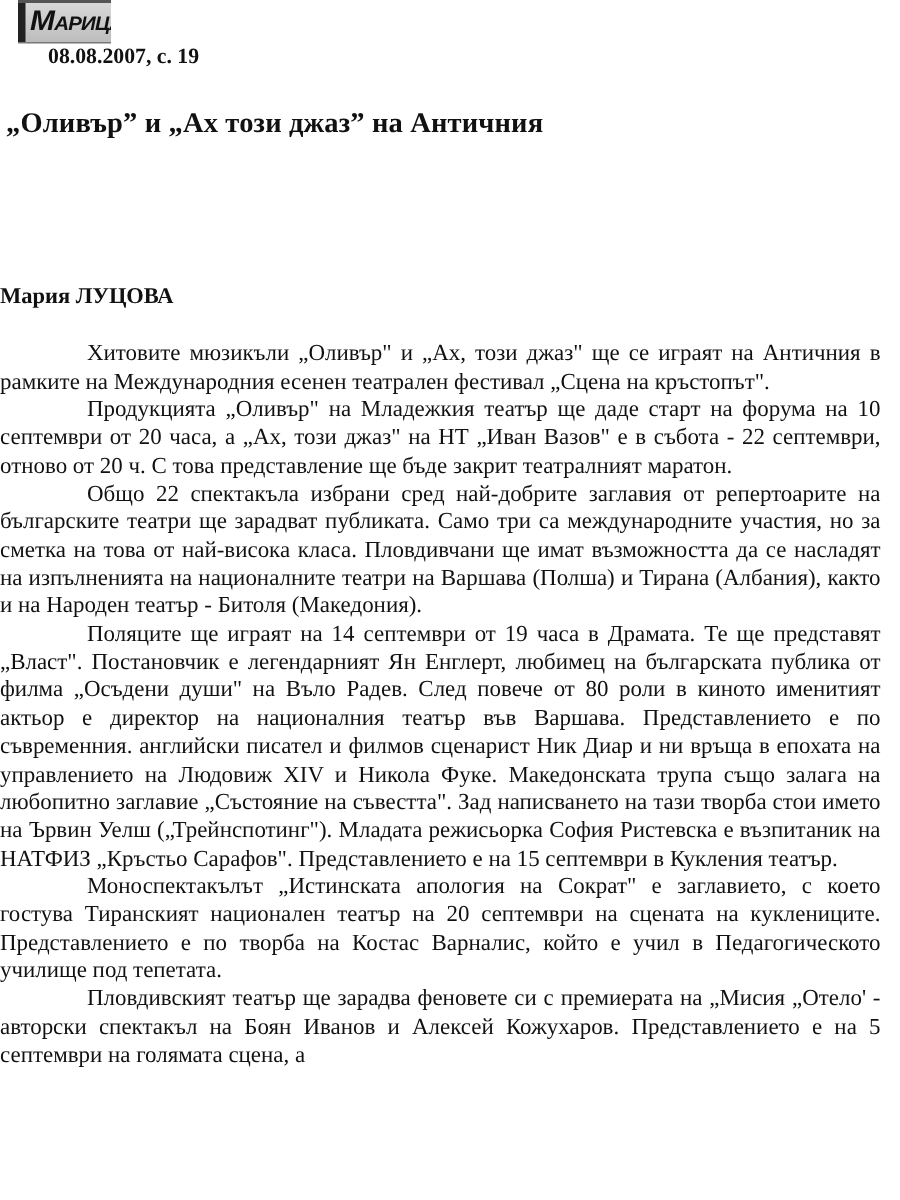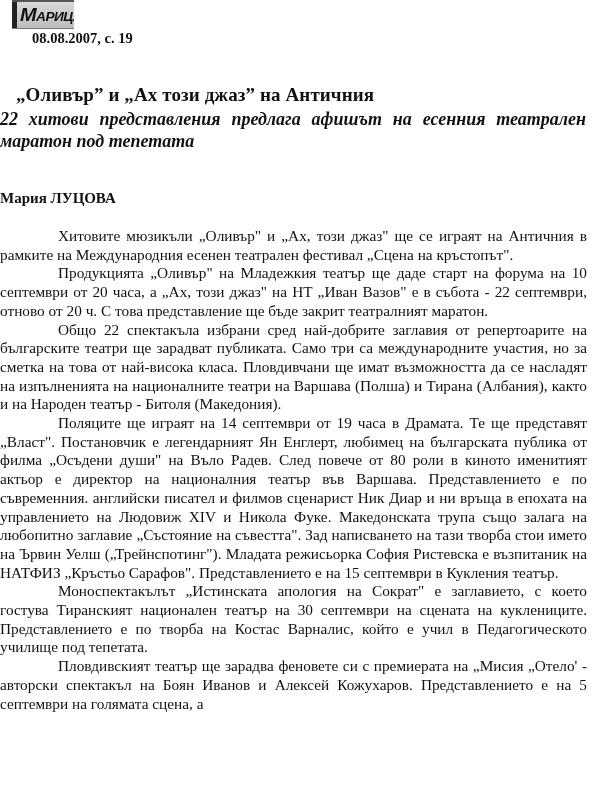--- a/index.html
+++ b/index.html
@@ -118,28 +118,27 @@
 
 <div class="page">
 
   <div class="logo">
     <div class="logo-bar"></div>
     <div class="logo-text"><span>М</span><span class="small">АРИЦА</span></div>
   </div>
 
   <div class="date-line">08.08.2007, с. 19</div>
 
-  <h1 class="headline" style="margin:16px;">„Оливър” и „Ах този джаз” на Античния</h1>
+  <h1 class="headline" style="margin:4px;">„Оливър” и „Ах този джаз” на Античния</h1>
 
-  <div class="subhead">22 хитови представления предлага афишът на есенния театрален маратон под тепетата</div>
 
   <div class="author">Мария ЛУЦОВА</div>
 
   <div class="body-text">
     <p>Хитовите мюзикъли „Оливър" и „Ах, този джаз" ще се играят на Античния в рамките на Международния есенен театрален фестивал „Сцена на кръстопът".</p>
     <p>Продукцията „Оливър" на Младежкия театър ще даде старт на форума на 10 септември от 20 часа, а „Ах, този джаз" на НТ „Иван Вазов" е в събота - 22 септември, отново от 20 ч. С това представление ще бъде закрит театралният маратон.</p>
     <p>Общо 22 спектакъла избрани сред най-добрите заглавия от репертоарите на българските театри ще зарадват публиката. Само три са международните участия, но за сметка на това от най-висока класа. Пловдивчани ще имат възможността да се насладят на изпълненията на националните театри на Варшава (Полша) и Тирана (Албания), както и на Народен театър - Битоля (Македония).</p>
     <p>Поляците ще играят на 14 септември от 19 часа в Драмата. Те ще представят „Власт". Постановчик е легендарният Ян Енглерт, любимец на българската публика от филма „Осъдени души" на Въло Радев. След повече от 80 роли в киното именитият актьор е директор на националния театър във Варшава. Представлението е по съвременния. английски писател и филмов сценарист Ник Диар и ни връща в епохата на управлението на Людовиж XIV и Никола Фуке. Македонската трупа също залага на любопитно заглавие „Състояние на съвестта". Зад написването на тази творба стои името на Ървин Уелш („Трейнспотинг"). Младата режисьорка София Ристевска е възпитаник на НАТФИЗ „Кръстьо Сарафов". Представлението е на 15 септември в Кукления театър.</p>
-    <p>Моноспектакълът „Истинската апология на Сократ" е заглавието, с което гостува Тиранският национален театър на 30 септември на сцената на куклениците. Представлението е по творба на Костас Варналис, който е учил в Педагогическото училище под тепетата.</p>
+    <p>Моноспектакълът „Истинската апология на Сократ" е заглавието, с което гостува Тиранският национален театър на 20 септември на сцената на куклениците. Представлението е по творба на Костас Варналис, който е учил в Педагогическото училище под тепетата.</p>
     <p>Пловдивският театър ще зарадва феновете си с премиерата на „Мисия „Отело' - авторски спектакъл на Боян Иванов и Алексей Кожухаров. Представлението е на 5 септември на голямата сцена, а</p>
   </div>
 
 </div>
 
 </body></html>

